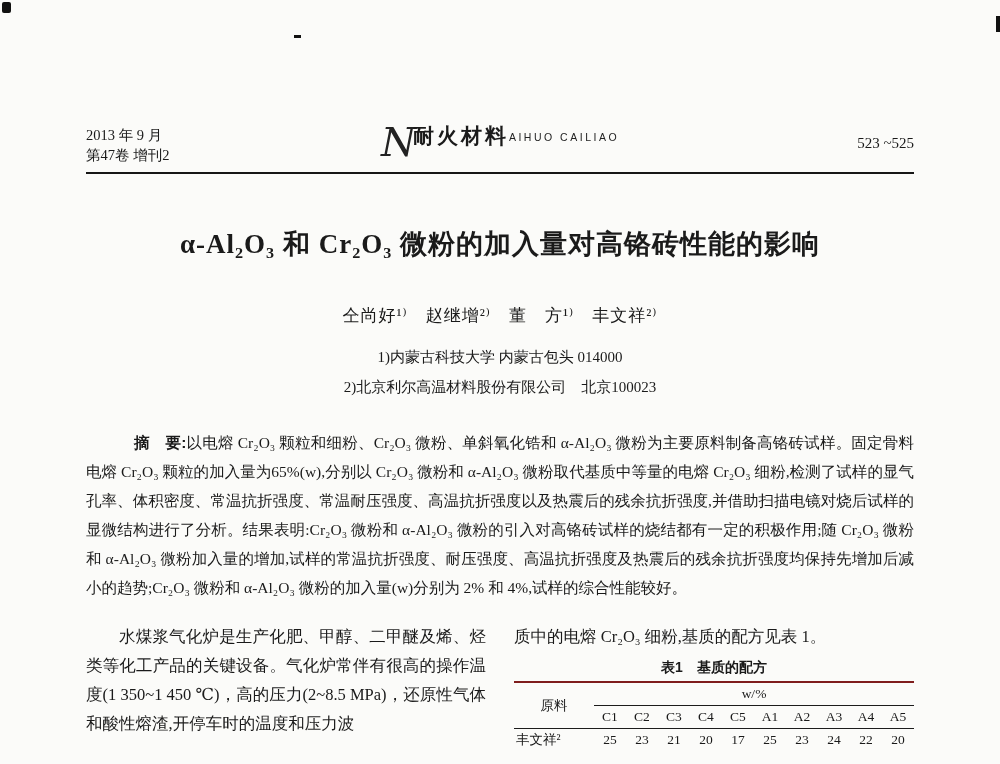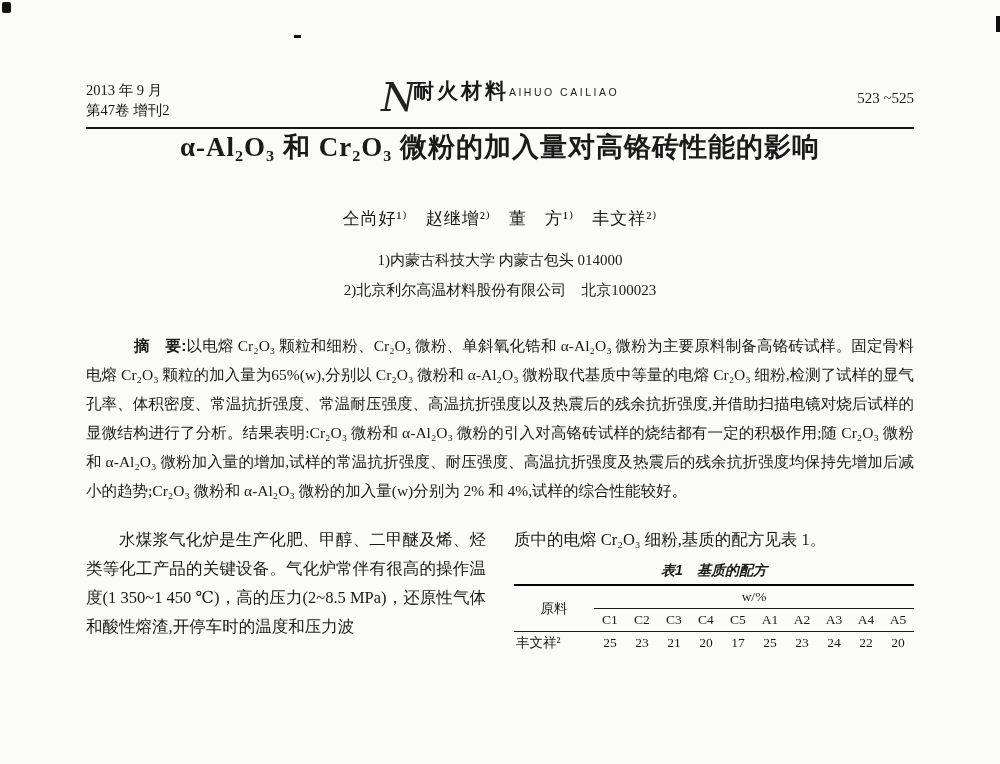--- a/index.html
+++ b/index.html
@@ -13,48 +13,48 @@
   }
   .page { position:absolute; inset:0; padding:80px 86px 0 86px; }
 
   
   .artifact { position:absolute; background:#111; }
   .a1 { left:2px; top:2px; width:9px; height:11px; border-radius:2px; }
   .a2 { right:0; top:16px; width:4px; height:16px; }
   .a3 { left:294px; top:35px; width:7px; height:3px; }
 
   
-  .hdr { display:flex; align-items:flex-start; }
+  .hdr { display:flex; align-items:flex-start;margin-top:45px; }
   .hdr-left { flex:1; font-size:14.5px; line-height:20px; white-space:nowrap; }
   .logo { flex:0 0 auto; display:flex; align-items:flex-start; }
   .logo-n { font-family:"DejaVu Serif",serif; font-style:italic; font-size:40px; line-height:34px; margin-right:-3px; color:#222; }
   .logo-stack { display:flex; flex-direction:row; align-items:center; }
   .logo-cn { font-weight:bold; font-size:21px; line-height:23px; letter-spacing:3px; }
   .logo-latin { font-size:10.5px; letter-spacing:2.5px; font-family:Liberation Sans, sans-serif; color:#222; }
   .hdr-right { flex:1; text-align:right; font-size:15px; padding-top:10px; }
   .rule { height:2px; background:#161616; margin-top:7px; }
 
   
-  .title { text-align:center; font-size:27px; font-weight:bold; letter-spacing:1px; }
+  .title { text-align:center; font-size:27px; font-weight:bold; margin-top:52px; letter-spacing:1px; }
   .authors { text-align:center; font-size:17px; margin-top:42px; letter-spacing:1px; }
   .affils { text-align:center; font-size:15px; line-height:30px; margin-top:15px; }
 
   
   .abstract { margin-top:26px; font-size:15.5px; line-height:29px; text-align:justify; }
   .label { font-family:"Liberation Sans",sans-serif; font-weight:bold;margin-left:48px; }
   .keywords { font-size:15.5px; line-height:29px; text-align:justify; }
 
   
   .cols { display:flex; gap:28px; margin-top:20px; }
   .col { flex:1; font-size:16.5px; line-height:29px; text-align:justify; }
   .col-left p { text-indent:2em; }
 
   
-  .t1-caption { text-align:center; font-size:14px; font-weight:bold; font-family:"Liberation Sans",sans-serif; margin-top:7px; margin-bottom:5px; line-height:18px;font-style:italic; }
-  table.t1 { width:100%; border-collapse:collapse; table-layout:fixed; font-size:13.5px; border-top:2px solid #000000; }
+  .t1-caption { text-align:center; font-size:14px; font-weight:bold; font-family:"Liberation Sans",sans-serif; margin-top:7px; margin-bottom:5px; line-height:18px; }
+  table.t1 { width:100%; border-collapse:collapse; table-layout:fixed; font-size:13.5px; border-top:2px solid #7f1d1d; }
   .t1 td { text-align:center; padding:3px 0; line-height:16px; }
   .t1 .corner { width:80px; text-align:center; vertical-align:middle; border-bottom:1.2px solid #1c1c1c; }
   .t1 .wpct { border-bottom:1px solid #1c1c1c; }
   .t1 .colhead td { border-bottom:1.2px solid #1c1c1c; }
   .t1 .rowlabel { text-align:left; padding-left:2px; white-space:nowrap; }
 </style>
 </head>
 <body>
 
 <div class="page">

